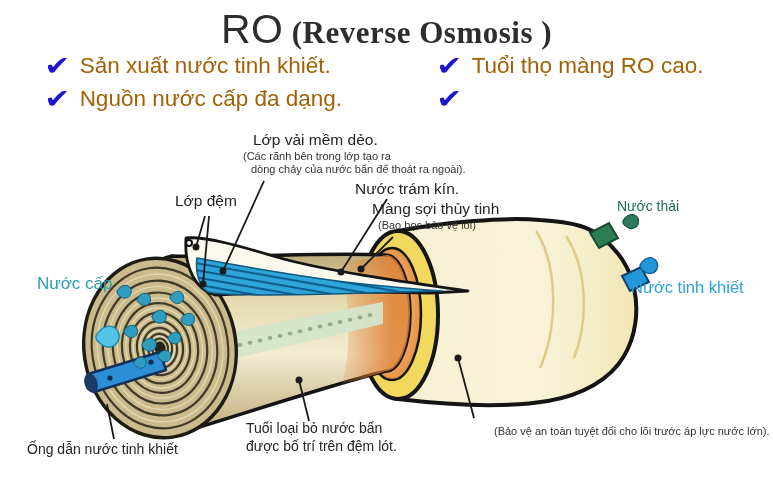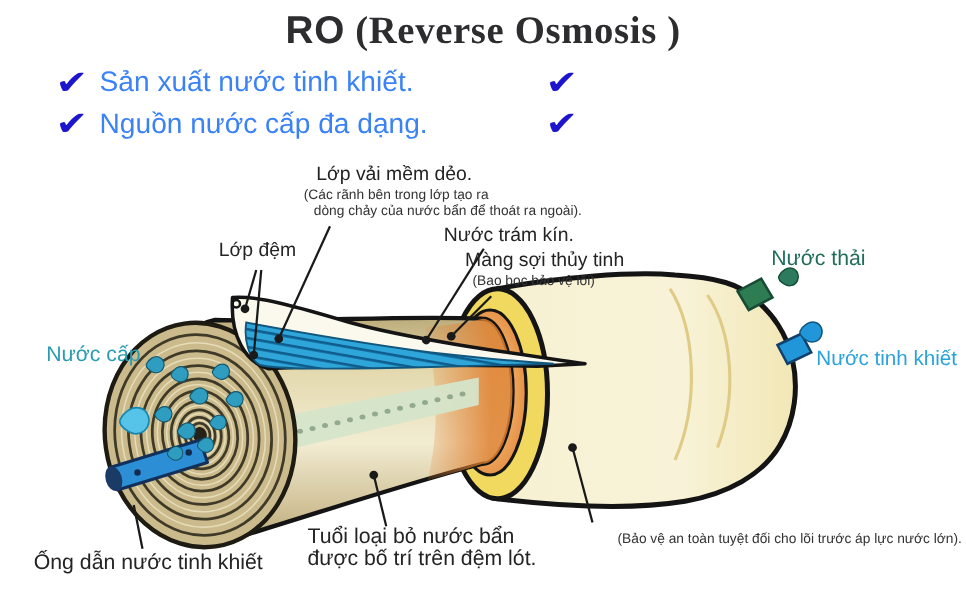--- a/index.html
+++ b/index.html
@@ -4,33 +4,33 @@
 <style>
   html,body{margin:0;padding:0;background:#fff;}
   .stage{
     position:relative;width:773px;height:489px;background:#ffffff;overflow:hidden;
     font-family:"Liberation Sans","DejaVu Sans",sans-serif;color:#262626;
   }
   .title{
     position:absolute;left:0;top:6px;width:773px;text-align:center;
     color:#2d2d30;letter-spacing:.5px;white-space:nowrap;
   }
-  .title .abbr{font-family:"Liberation Sans","DejaVu Sans",sans-serif;font-weight:bold;font-size:31px;margin-top:25px;}
+  .title .abbr{font-family:"Liberation Sans","DejaVu Sans",sans-serif;font-weight:normal;font-size:41px;margin-top:25px;}
   .title .full{font-family:"Liberation Serif","DejaVu Serif",serif;font-weight:bold;font-size:31px;}
   .features{position:absolute;top:52px;}
   .features.left{left:46px;}
   .features.right{left:438px;}
   .feature-row{display:flex;align-items:flex-start;height:33px;}
   .check{
     color:#1d15cd;font-size:27px;line-height:28px;margin-right:11px;font-weight:bold;
     transform:scaleX(1.15);
   }
-  .feature-text{font-size:22.5px;line-height:28px;color:#3b82f6;white-space:nowrap;}
+  .feature-text{font-size:22.5px;line-height:28px;color:#a16207;white-space:nowrap;}
   svg.diagram{position:absolute;left:0;top:0;}
-  .lbl{position:absolute;font-size:17px;line-height:17px;color:#242424;white-space:nowrap;}
+  .lbl{position:absolute;font-size:14px;line-height:17px;color:#242424;white-space:nowrap;}
   .lbl.small{font-size:11px;line-height:13px;color:#333;}
   .lbl.waste{color:#1f6e5a;}
   .lbl.pure{color:#2aa3dc;font-size:16.5px;}
   .lbl.feed{color:#2a9cb2;font-size:17px;}
 </style>
 </head>
 <body>
 
 <div class="stage">
 
@@ -44,20 +44,21 @@
       <span class="feature-text">Sản xuất nước tinh khiết.</span>
     </div>
     <div class="feature-row">
       <span class="check">✔</span>
       <span class="feature-text">Nguồn nước cấp đa dạng.</span>
     </div>
   </div>
   <div class="features right">
     <div class="feature-row">
       <span class="check">✔</span>
+      <span class="feature-text">Tuổi thọ màng RO cao.</span>
     </div>
     <div class="feature-row">
       <span class="check">✔</span>
     </div>
   </div>
 
   <svg class="diagram" width="773" height="489" viewBox="0 0 773 489">
     <defs>
       <linearGradient id="shellGrad" x1="398" y1="0" x2="640" y2="0" gradientUnits="userSpaceOnUse">
         <stop offset="0" stop-color="#f7f1d3"></stop>
@@ -210,20 +211,20 @@
   </svg>
 
   <div class="lbl" style="left:253px;top:131px;font-size:15.5px;">Lớp vải mềm dẻo.</div>
   <div class="lbl small" style="left:243px;top:150px;">(Các rãnh bên trong lớp tạo ra</div>
   <div class="lbl small" style="left:251px;top:163px;">dòng chảy của nước bẩn để thoát ra ngoài).</div>
   <div class="lbl" style="left:175px;top:192px;font-size:15.5px;">Lớp đệm</div>
   <div class="lbl" style="left:355px;top:180px;font-size:15.5px;">Nước trám kín.</div>
   <div class="lbl" style="left:372px;top:200px;font-size:15.5px;">Màng sợi thủy tinh</div>
   <div class="lbl small" style="left:378px;top:219px;text-align:right;">(Bao bọc bảo vệ lõi)</div>
   <div class="lbl waste" style="left:617px;top:198px;">Nước thải</div>
-  <div class="lbl pure" style="left:631px;top:279px;margin-left:22px;">Nước tinh khiết</div>
+  <div class="lbl pure" style="left:631px;top:279px;">Nước tinh khiết</div>
   <div class="lbl feed" style="left:37px;top:275px;">Nước cấp</div>
   <div class="lbl" style="left:27px;top:441px;">Ống dẫn nước tinh khiết</div>
   <div class="lbl" style="left:246px;top:420px;">Tuổi loại bỏ nước bẩn</div>
   <div class="lbl" style="left:246px;top:438px;">được bố trí trên đệm lót.</div>
   <div class="lbl small" style="left:463px;top:425px;margin-left:31px;">(Bảo vệ an toàn tuyệt đối cho lõi trước áp lực nước lớn).</div>
 
 </div>
 
 </body></html>

